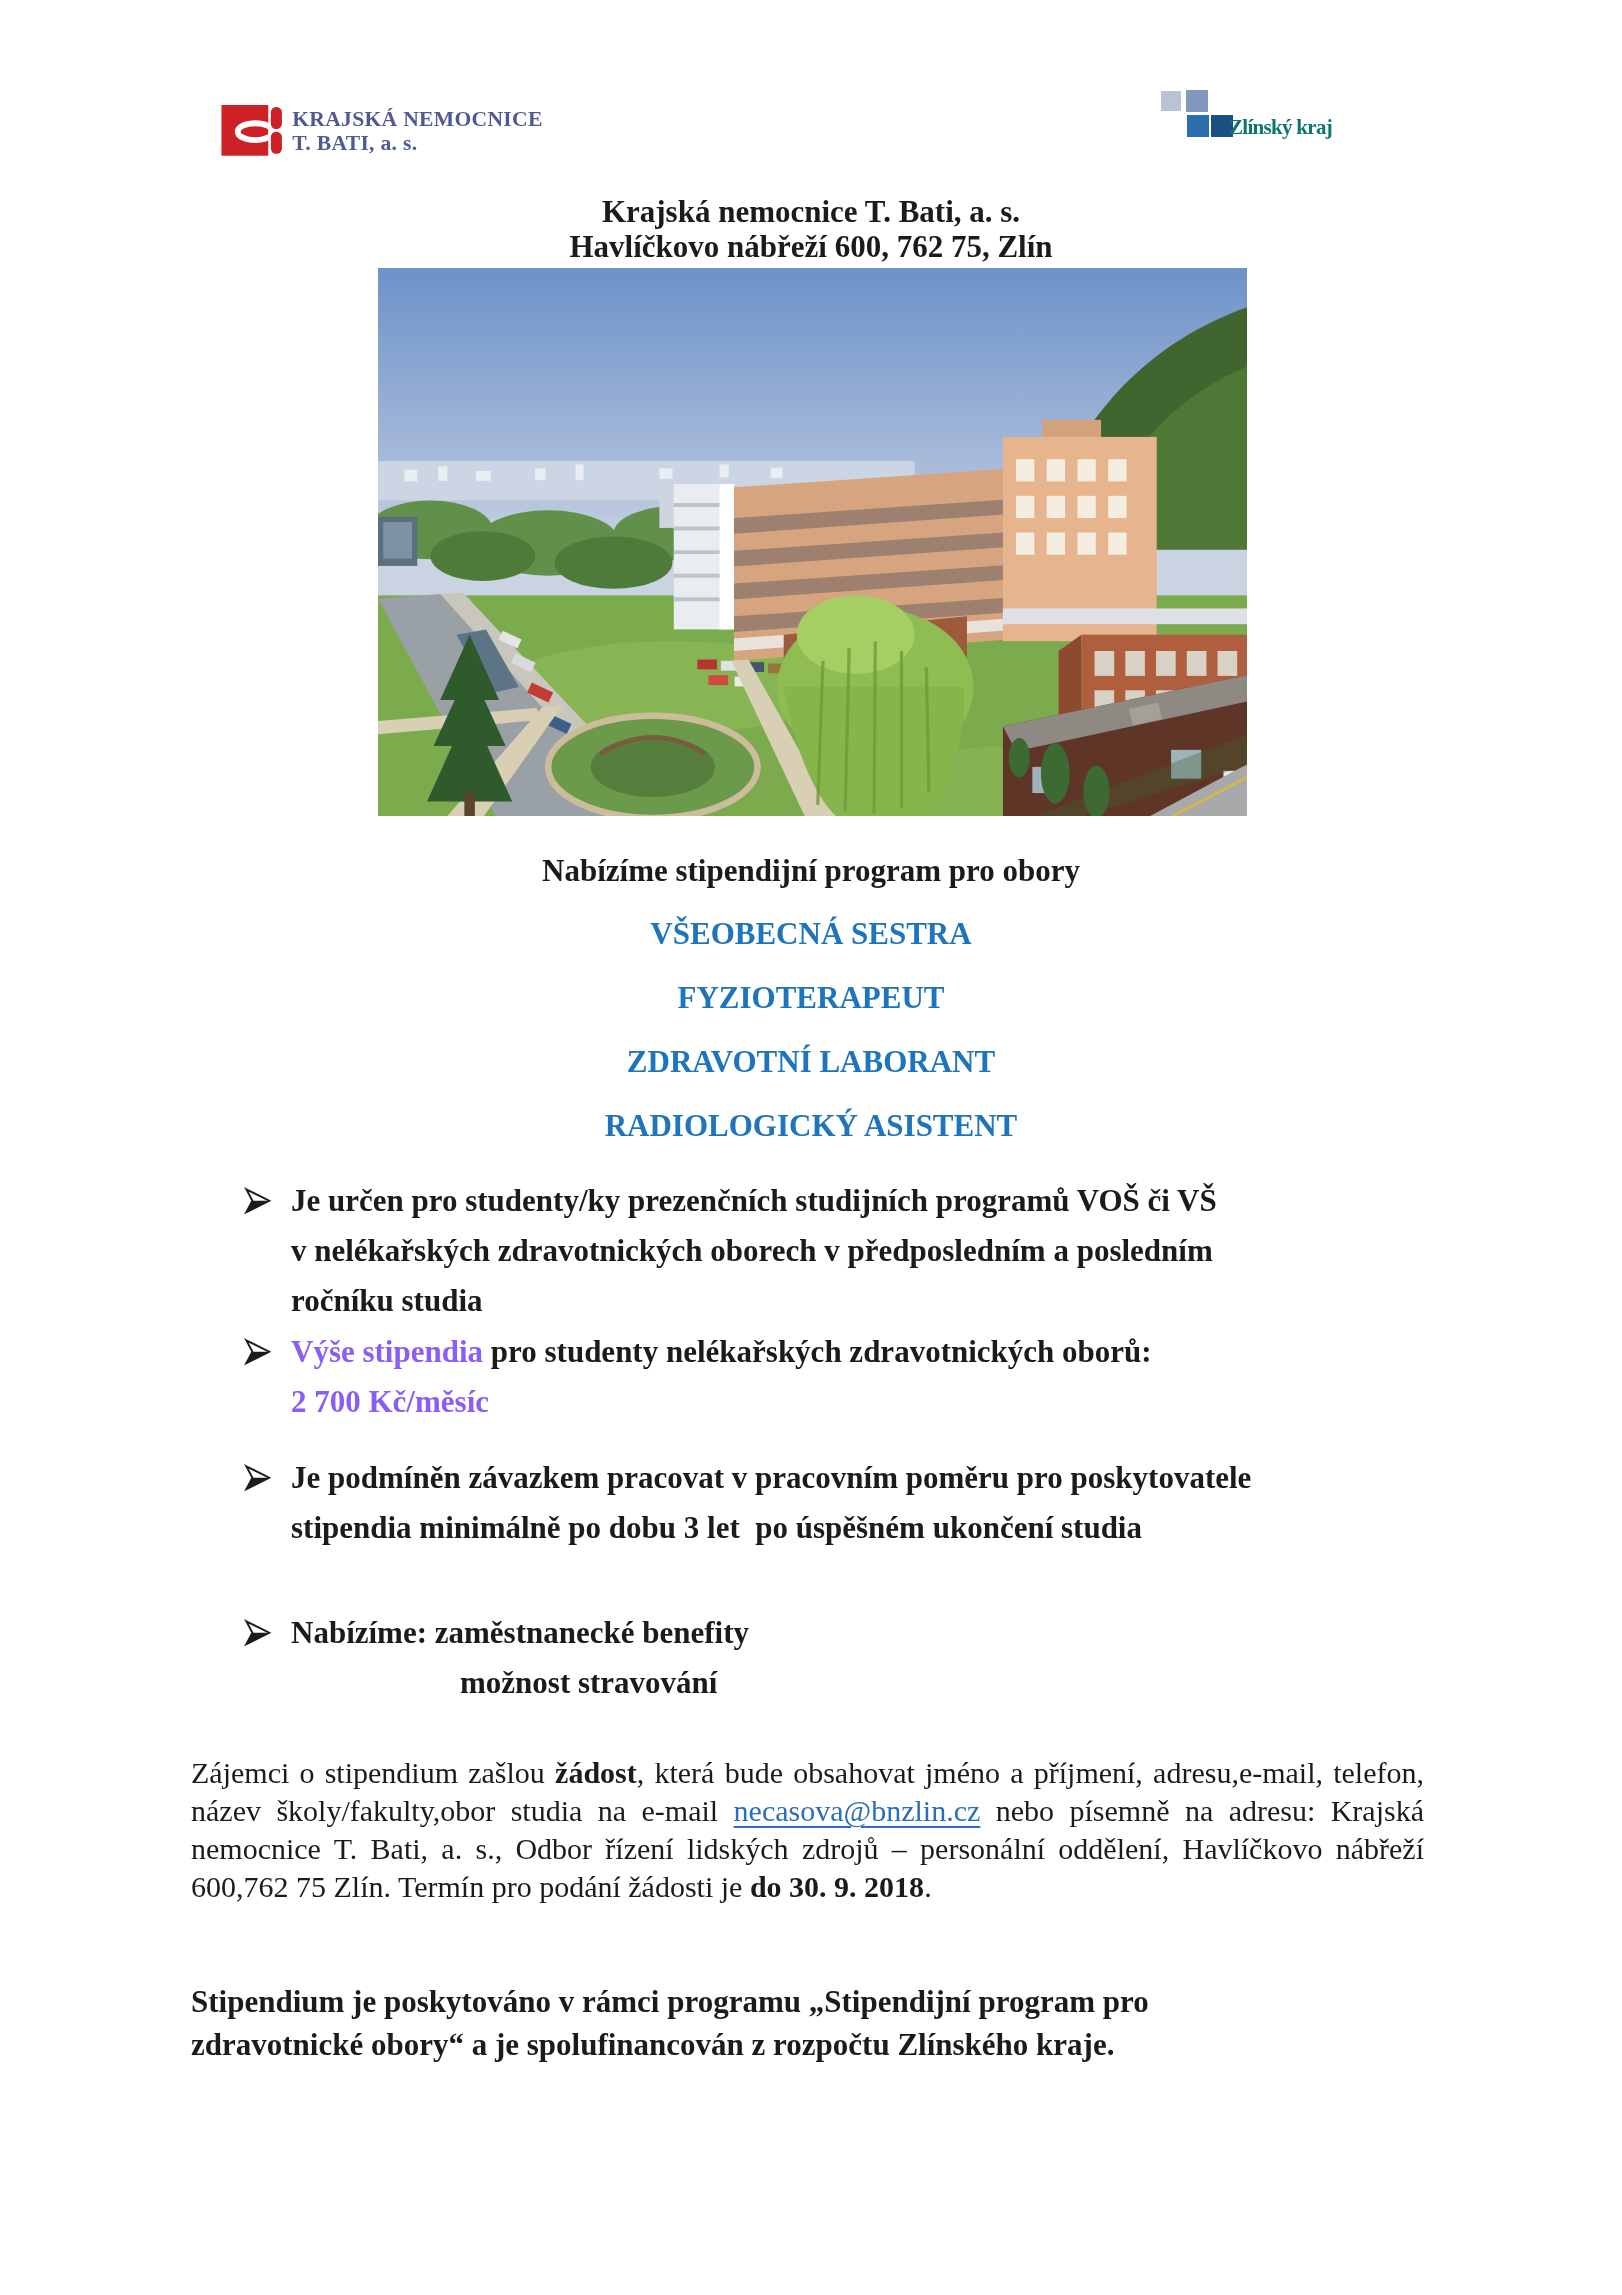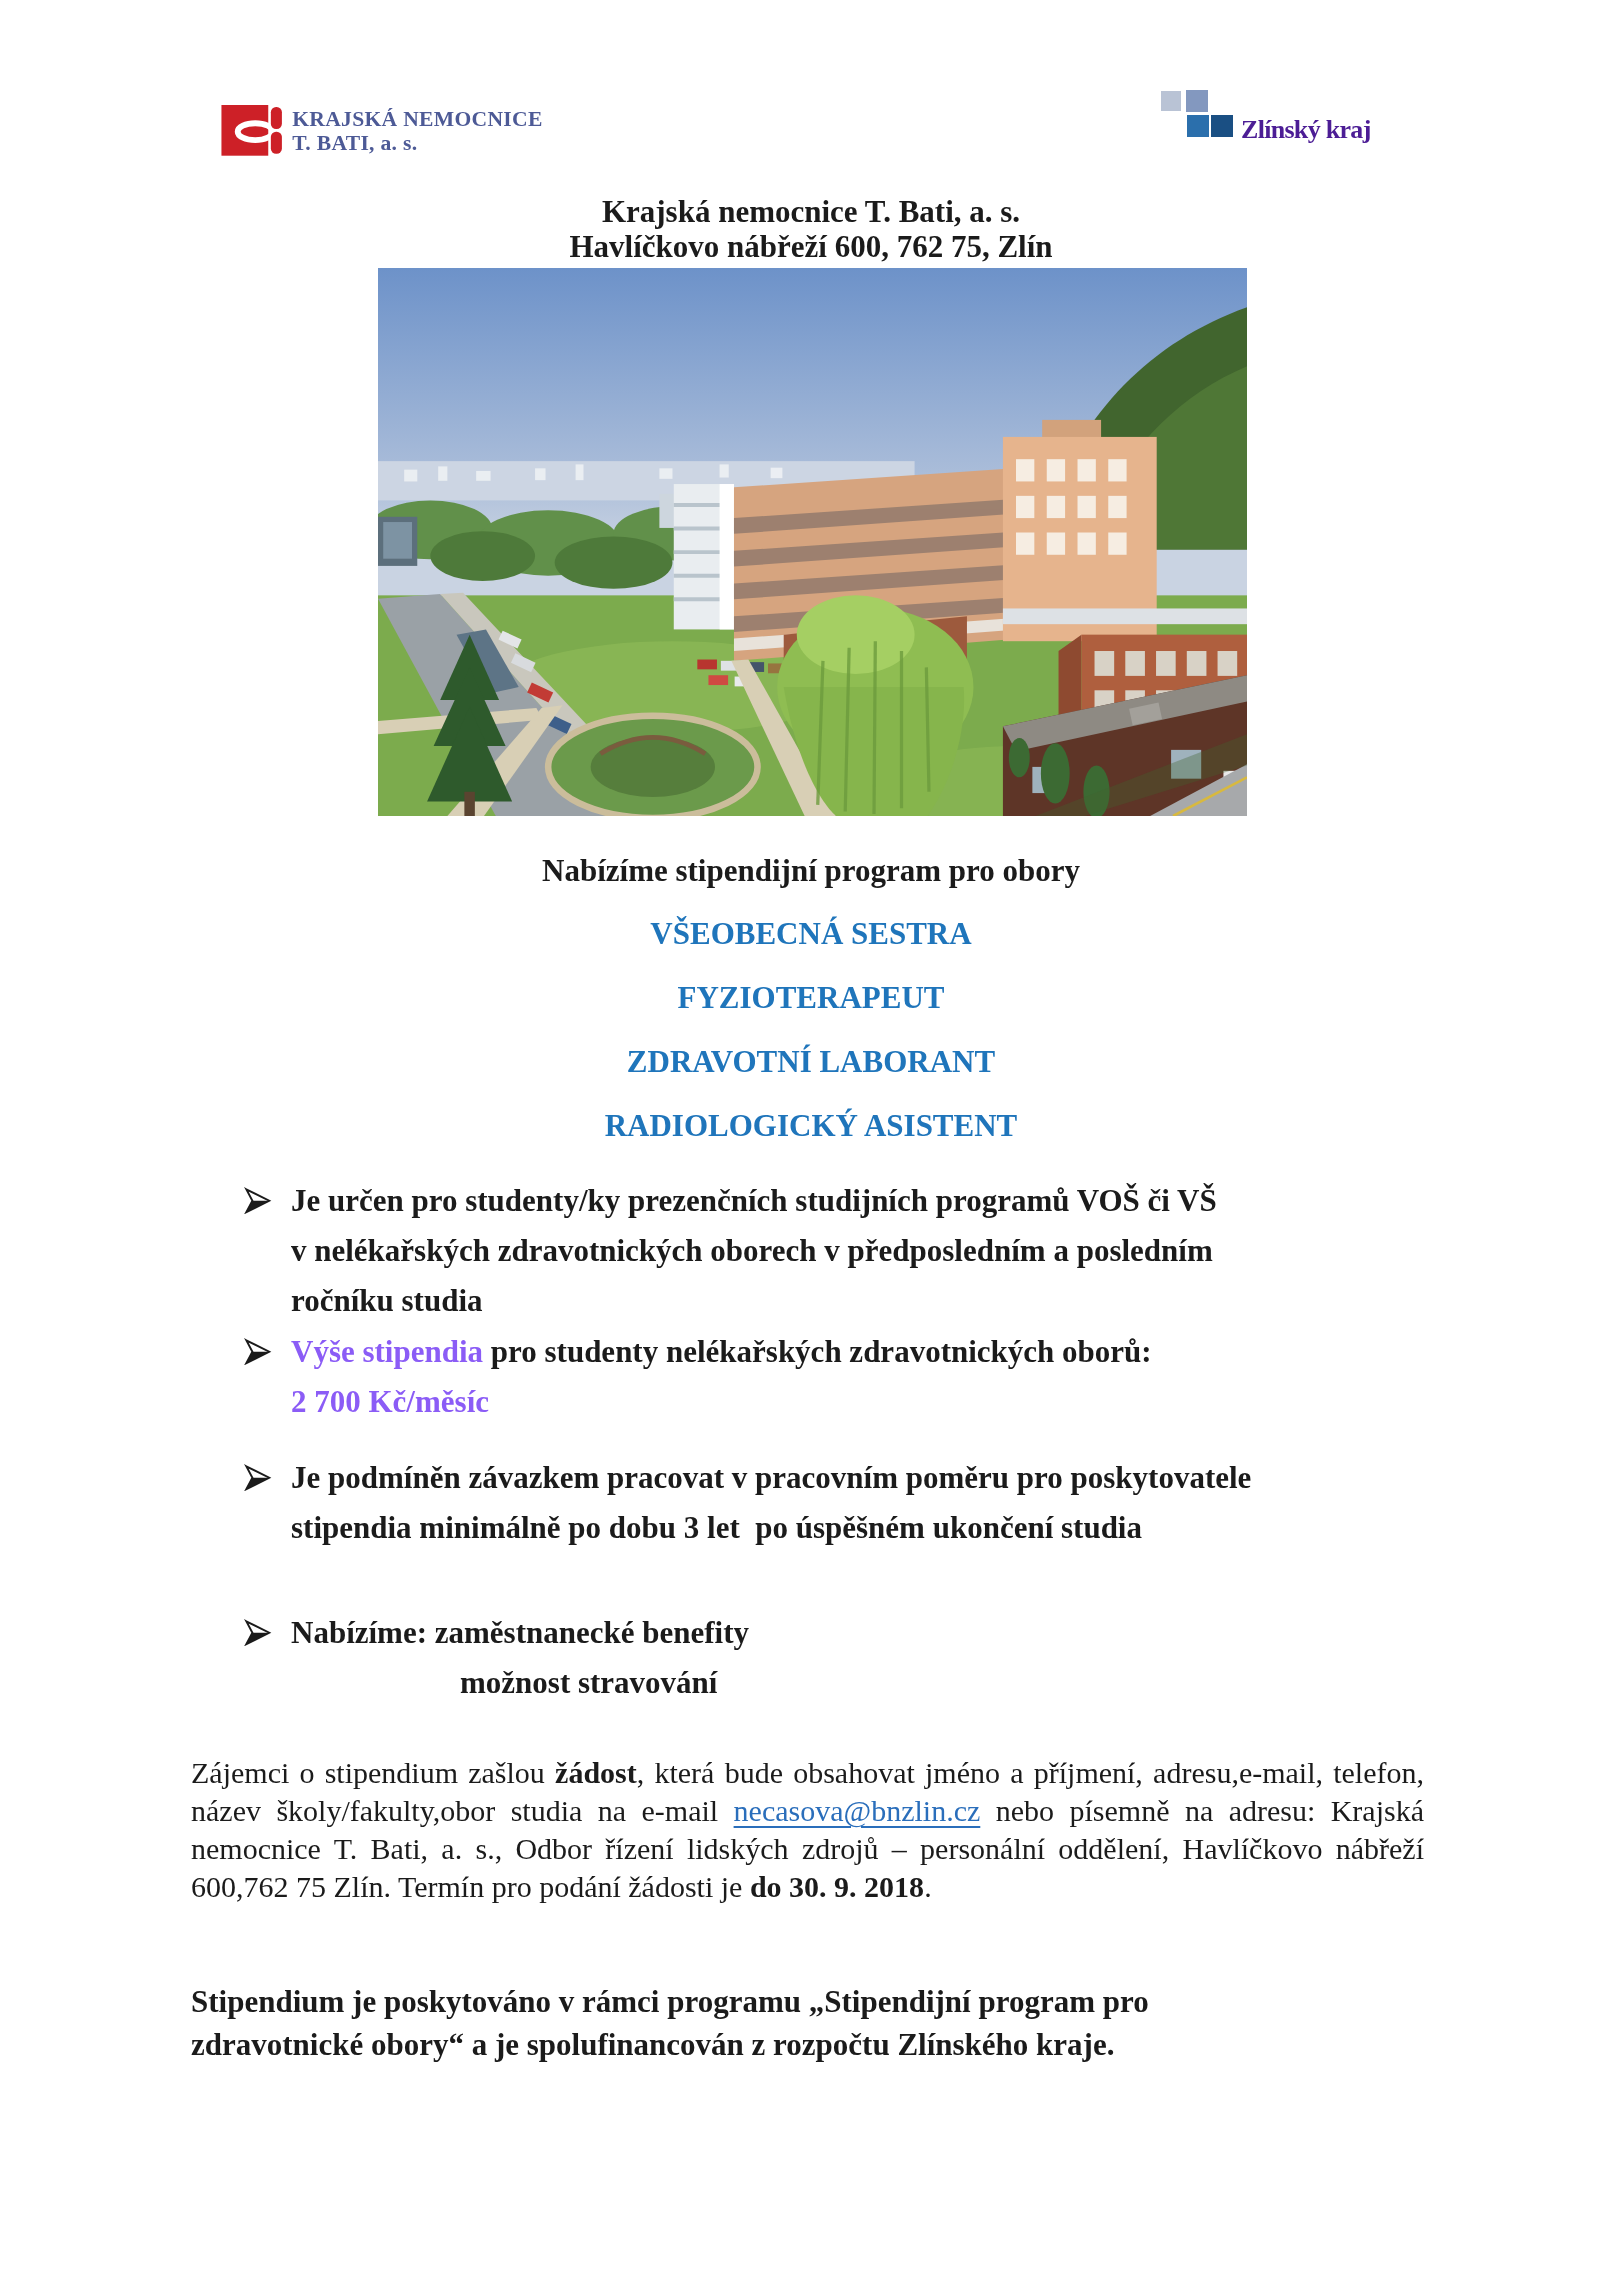--- a/index.html
+++ b/index.html
@@ -7,21 +7,21 @@
     position:relative;width:1622px;height:2295px;background:#ffffff;
     font-family:Liberation Serif, serif;color:#1b1b1b;overflow:hidden;
     margin:0 auto;
   }
 
   
   .kntb{position:absolute;left:221px;top:105px;display:flex;align-items:center;gap:9.2px;}
   .kntb-text{font-size:21.6px;font-weight:600;color:#4d5a96;line-height:24px;letter-spacing:0.3px;}
   .zk{position:absolute;left:1161px;top:90px;width:236px;height:55px;}
   .zk .sq{position:absolute;}
-  .zk-label{position:absolute;left:80px;top:25px;font-size:26px;font-weight:bold;color:#4c1d95;letter-spacing:-0.7px;white-space:nowrap;}
+  .zk-label{position:absolute;left:68px;top:25px;font-size:21px;font-weight:bold;color:#0f766e;letter-spacing:-0.7px;white-space:nowrap;}
 
   
   .title{position:absolute;top:194px;left:0;width:1622px;text-align:center;
          font-weight:bold;font-size:31px;line-height:35px;}
 
   
   .photo{position:absolute;left:378px;top:268px;width:869px;height:548px;display:block;}
 
   
   .intro{position:absolute;top:853px;left:0;width:1622px;text-align:center;font-weight:bold;font-size:31px;}

